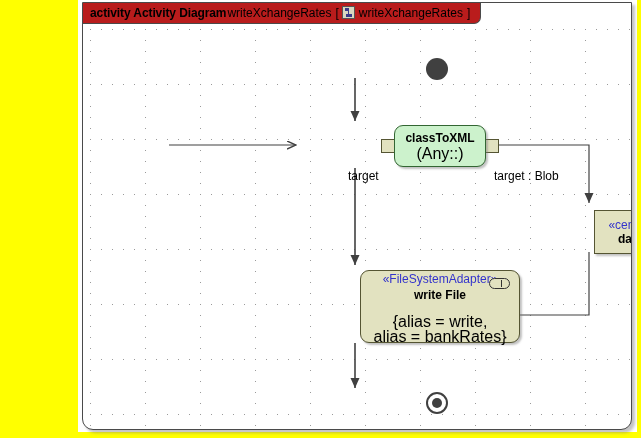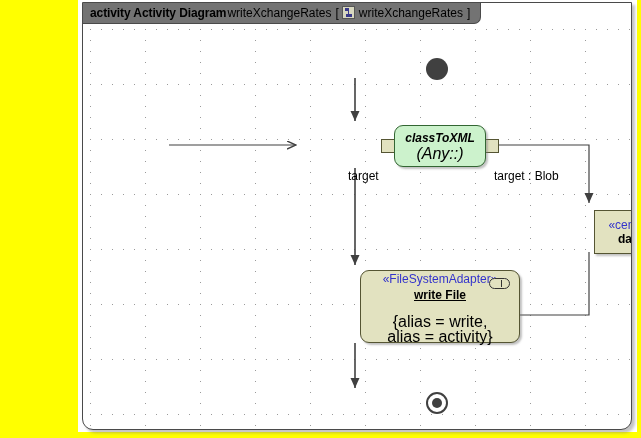--- a/index.html
+++ b/index.html
@@ -89,21 +89,21 @@
     pointer-events: none;
     opacity: 0;
   }
 
   
   .frame-tab {
     position: absolute;
     left: -1px; top: -1px;
     height: 22px;
     padding: 0 10px 0 8px;
-    background: #737373;
+    background: #b91c1c;
     border: 1px solid #4a4a4a;
     border-left: none;
     border-top: none;
     border-radius: 0 0 7px 0;
     display: flex;
     align-items: center;
     white-space: nowrap;
     box-sizing: border-box;
   }
   .tab-kw {
@@ -179,21 +179,20 @@
   
   .action-classtoxml {
     left: 311px; top: 122px;
     width: 92px; height: 42px;
     background: #ccf2cc;
     border: 1px solid #336633;
     border-radius: 9px;
     display: flex; flex-direction: column;
     align-items: center; justify-content: center;
     box-shadow: 2px 2px 2px rgba(120,120,120,0.45);
-    font-style: italic;
   }
   .pin {
     position: absolute;
     width: 14px; height: 14px;
     background: #e2e2c0;
     border: 1px solid #555533;
     box-sizing: border-box;
   }
   .pin-left  { left: 298px; top: 136px; }
   .pin-right { left: 402px; top: 136px; }
@@ -215,21 +214,21 @@
     width: 160px; height: 73px;
     background: #e2e2c0;
     border: 1px solid #555533;
     border-radius: 9px;
     display: flex; flex-direction: column;
     align-items: center; justify-content: center;
     box-shadow: 2px 2px 2px rgba(120,120,120,0.45);
     padding-top: 2px;
   }
   .action-writefile .stereotype { margin-bottom: 2px; }
-  .action-writefile .nodename { margin-bottom: 11px; text-decoration: underline; }
+  .action-writefile .nodename { margin-bottom: 11px; }
   .pill-icon {
     position: absolute;
     right: 9px; top: 7px;
     width: 21px; height: 11px;
     border: 1px solid #333;
     border-radius: 6px;
     background: #e2e2c0;
     box-sizing: border-box;
   }
   .pill-icon::after {
@@ -353,19 +352,19 @@
     <div class="node objnode-buffer">
       <span class="stereotype">«centralBuffer»</span>
       <span class="nodename">data : Blob</span>
     </div>
 
     <div class="node action-writefile">
       <span class="pill-icon"></span>
       <span class="stereotype">«FileSystemAdapter»</span>
       <span class="nodename">write File</span>
       <span class="nodesub">{alias = write,</span>
-      <span class="nodesub">alias = activity}</span>
+      <span class="nodesub">alias = bankRates}</span>
     </div>
 
     <div class="node final-node"></div>
 
   </div>
 </div>
 
 </body></html>

